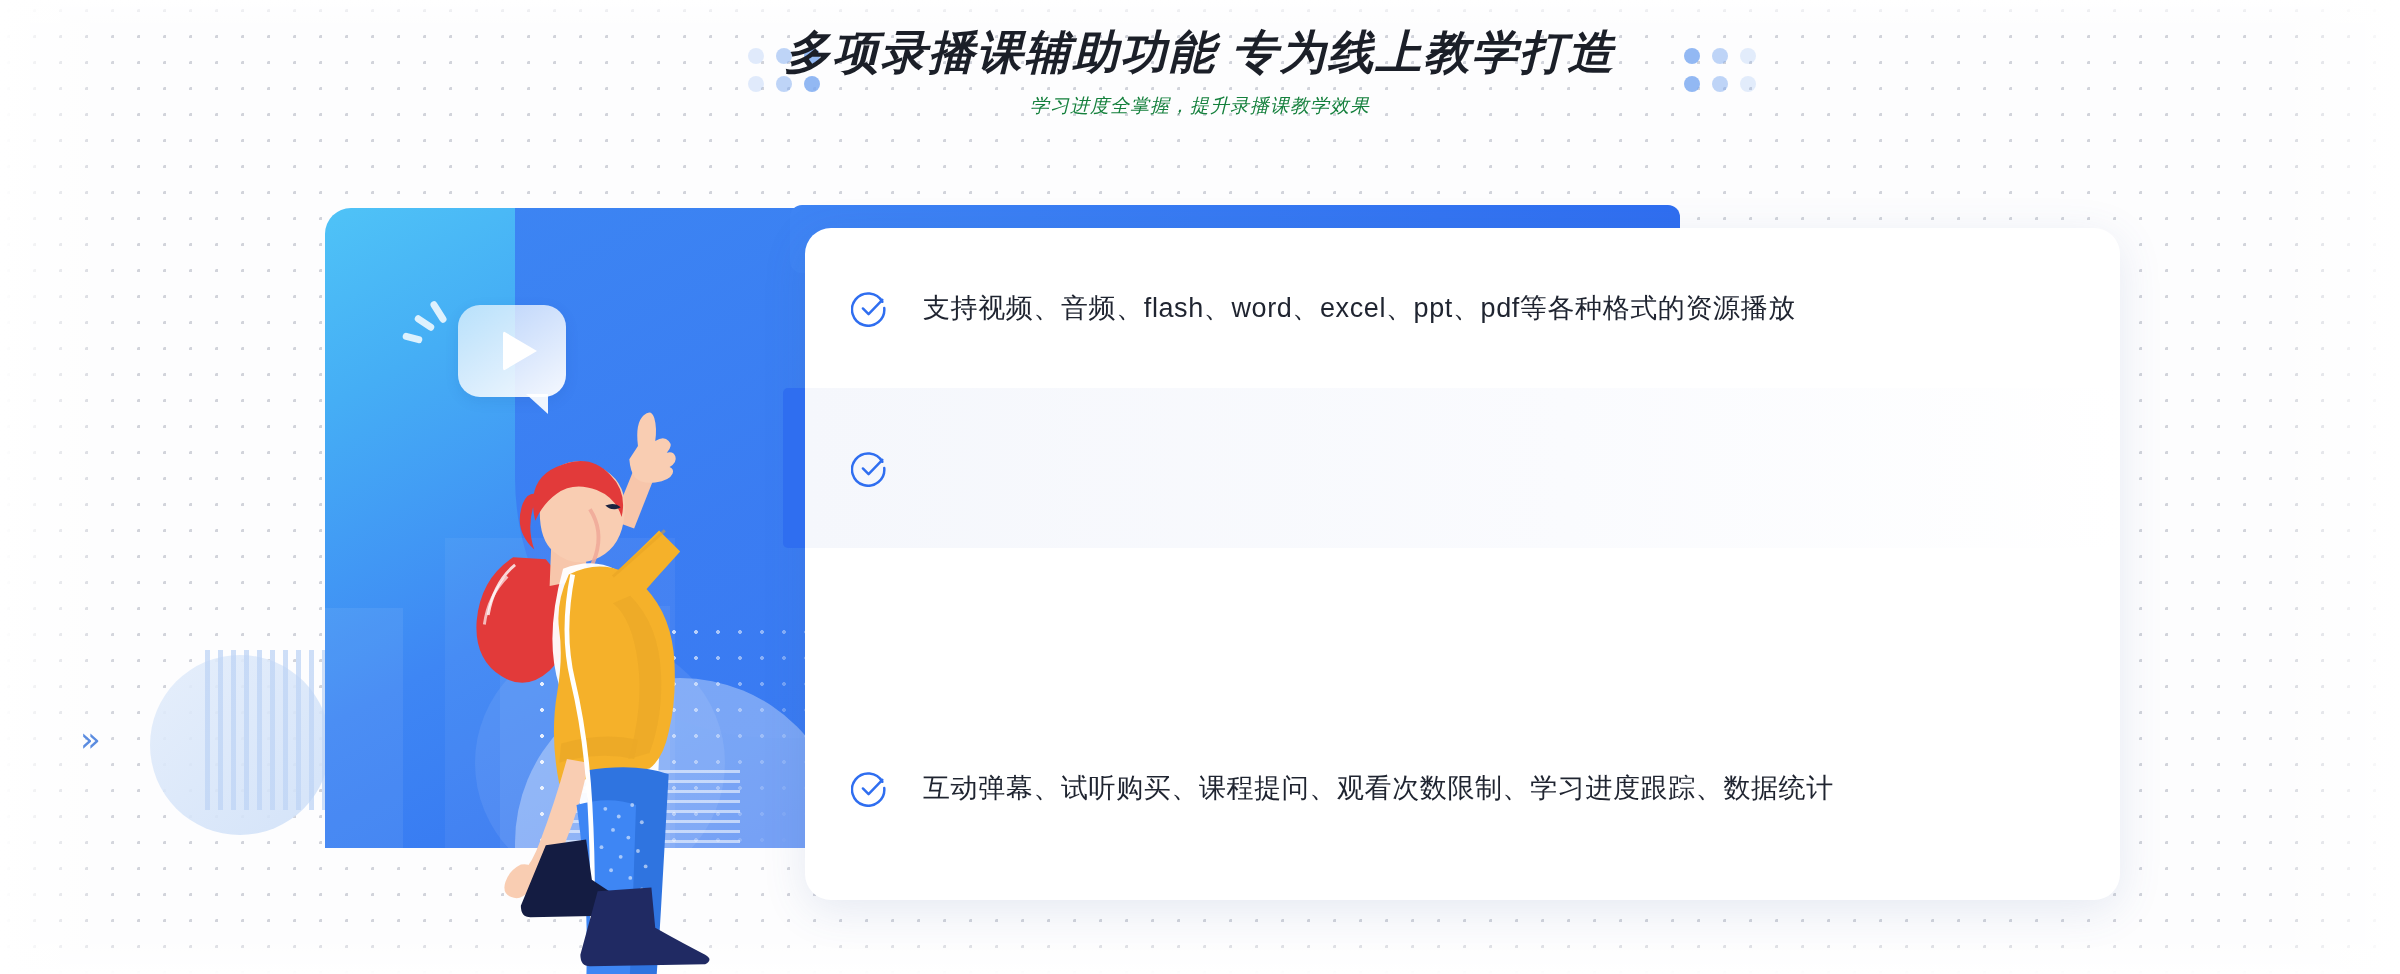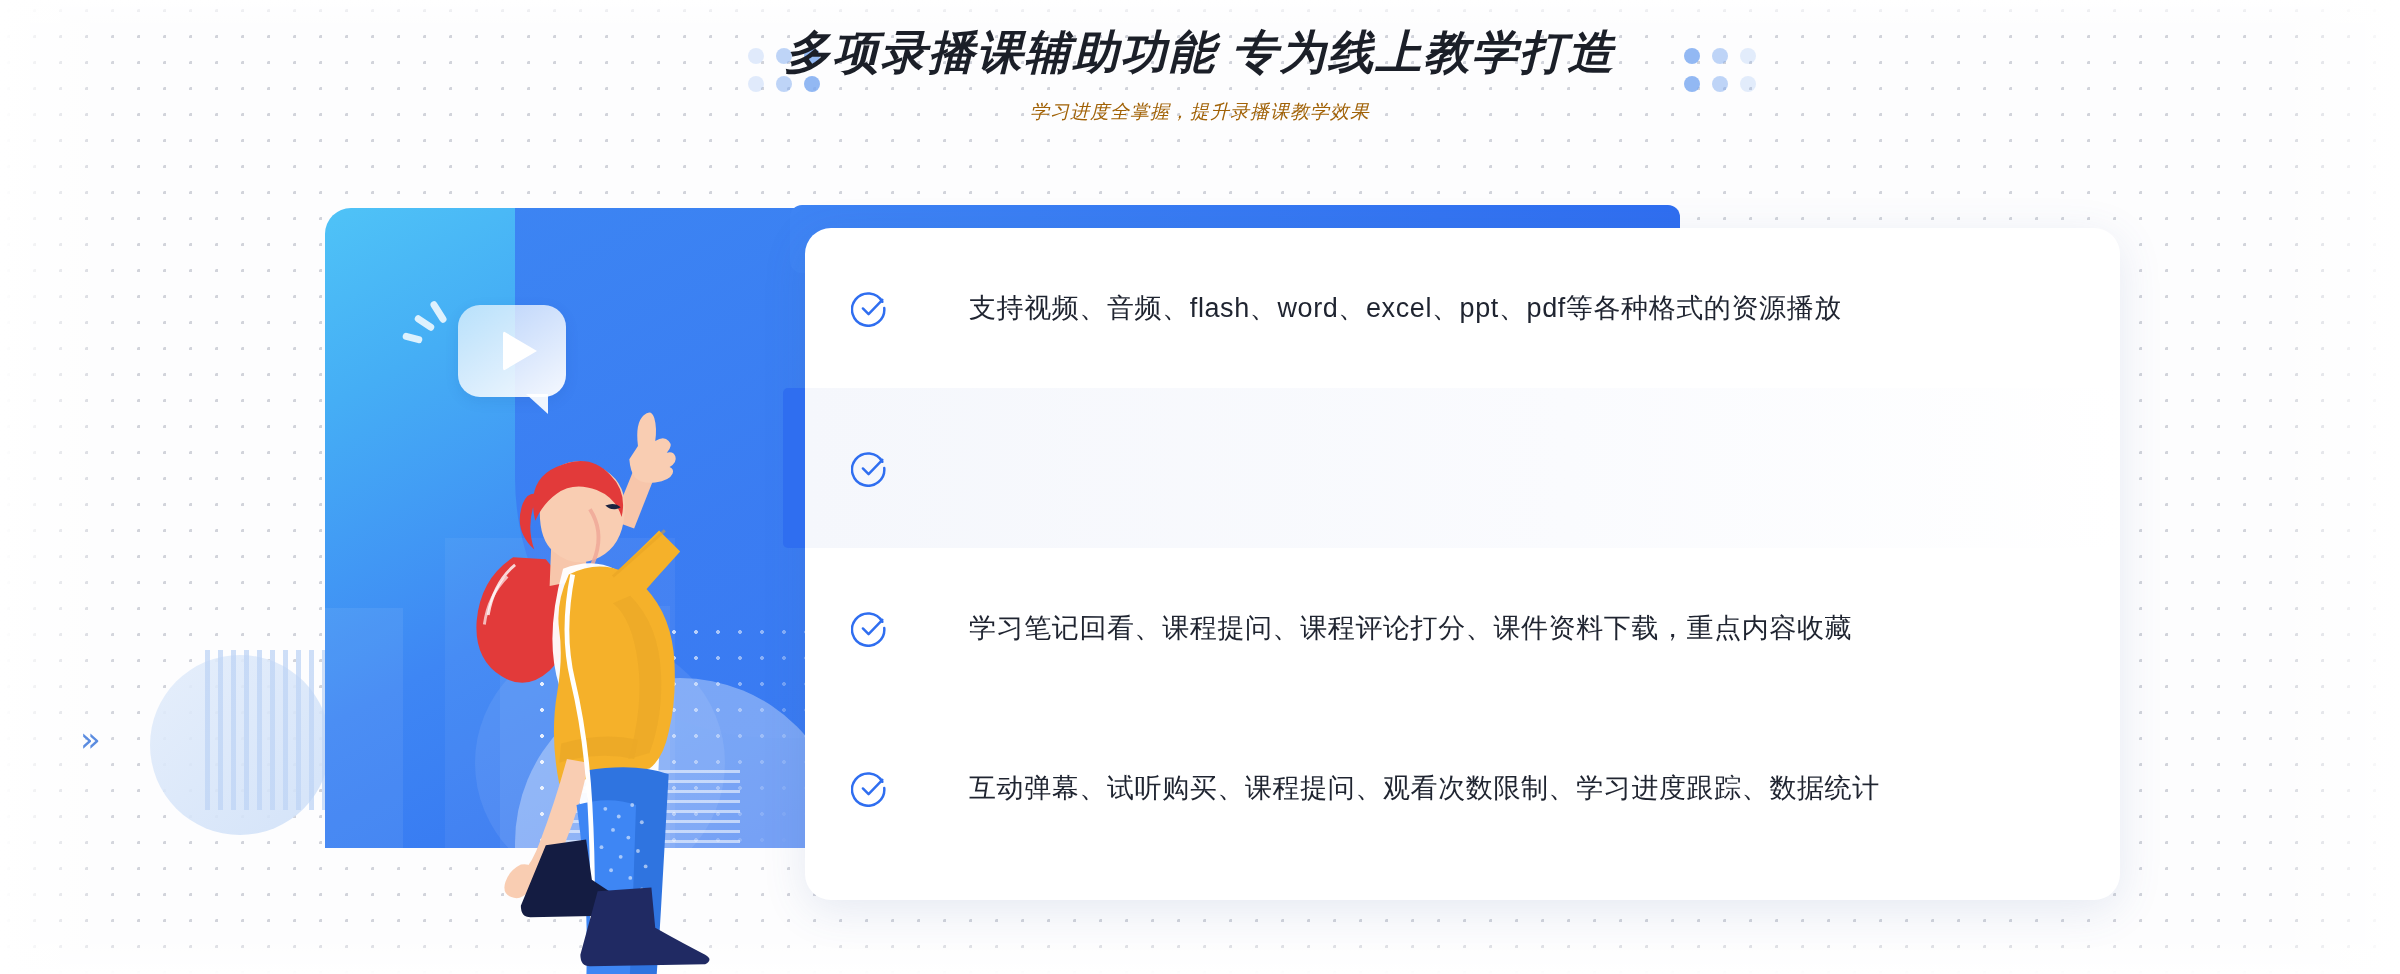--- a/index.html
+++ b/index.html
@@ -28,21 +28,21 @@
   .fadeB{position:absolute;left:0;bottom:0;width:2400px;height:40px;
     background:linear-gradient(to top,#ffffff 0%,rgba(255,255,255,0) 100%);}
 
   
   .header{position:absolute;left:0;top:22px;width:2400px;text-align:center;font-style:italic;}
   .title{
     font-size:46px;font-weight:700;color:#1b1f28;letter-spacing:2px;
     line-height:1.32;white-space:nowrap;
   }
   .subtitle{
-    margin-top:16px;font-size:19px;color:#a16207;letter-spacing:1px;white-space:nowrap;
+    margin-top:10px;font-size:19px;color:#15803d;letter-spacing:1px;white-space:nowrap;
   }
 
   
   .cluster{position:absolute;display:grid;grid-template-columns:repeat(3,22px);
            grid-template-rows:repeat(2,22px);gap:6px;}
   .cluster i{display:block;width:16px;height:16px;border-radius:50%;background:#7aa8f0;}
   #clusterLeft{left:748px;top:48px;}
   #clusterRight{left:1684px;top:48px;}
 
   
@@ -122,21 +122,21 @@
     box-sizing:border-box;padding-left:46px;
   }
   .row.hl{
     background:linear-gradient(90deg,#f5f7fc 0%,#fafbfe 58%,#ffffff 100%);
   }
   .row.hl:before{
     content:"";position:absolute;left:-22px;top:0;width:22px;height:160px;
     background:#2f6ef0;border-radius:5px 0 0 5px;
   }
   .ckicon{flex:0 0 auto;width:38px;height:38px;margin-right:34px;}
-  .rowtext{font-size:27px;color:#1f2430;letter-spacing:.6px;white-space:nowrap;line-height:1.2;margin-left:46px;}
+  .rowtext{font-size:27px;color:#1f2430;letter-spacing:.6px;white-space:nowrap;line-height:1.2;}
 </style>
 </head>
 <body>
 
 <div id="stage">
 
   <div class="dotgrid"></div>
   <div class="fadeT"></div>
   <div class="fadeB"></div>
   <div class="fadeL"></div>
@@ -269,27 +269,20 @@
         <div class="rowtext">支持视频、音频、flash、word、excel、ppt、pdf等各种格式的资源播放</div>
       </div>
 
       <div class="row hl" style="top:160px">
         <svg class="ckicon" viewBox="0 0 40 40">
           <path d="M33 13.5 A17 17 0 1 0 35 20" fill="none" stroke="#2f6ef0" stroke-width="2.6" stroke-linecap="round"></path>
           <path d="M12.5 20.5 l6 6 L33 11.5" fill="none" stroke="#2f6ef0" stroke-width="2.6" stroke-linecap="round" stroke-linejoin="round"></path>
         </svg>
       </div>
 
-      <div class="row" style="top:320px">
-        <svg class="ckicon" viewBox="0 0 40 40">
-          <path d="M33 13.5 A17 17 0 1 0 35 20" fill="none" stroke="#2f6ef0" stroke-width="2.6" stroke-linecap="round"></path>
-          <path d="M12.5 20.5 l6 6 L33 11.5" fill="none" stroke="#2f6ef0" stroke-width="2.6" stroke-linecap="round" stroke-linejoin="round"></path>
-        </svg>
-        <div class="rowtext">学习笔记回看、课程提问、课程评论打分、课件资料下载，重点内容收藏</div>
-      </div>
 
       <div class="row" style="top:480px">
         <svg class="ckicon" viewBox="0 0 40 40">
           <path d="M33 13.5 A17 17 0 1 0 35 20" fill="none" stroke="#2f6ef0" stroke-width="2.6" stroke-linecap="round"></path>
           <path d="M12.5 20.5 l6 6 L33 11.5" fill="none" stroke="#2f6ef0" stroke-width="2.6" stroke-linecap="round" stroke-linejoin="round"></path>
         </svg>
         <div class="rowtext">互动弹幕、试听购买、课程提问、观看次数限制、学习进度跟踪、数据统计</div>
       </div>
 
     </div>

